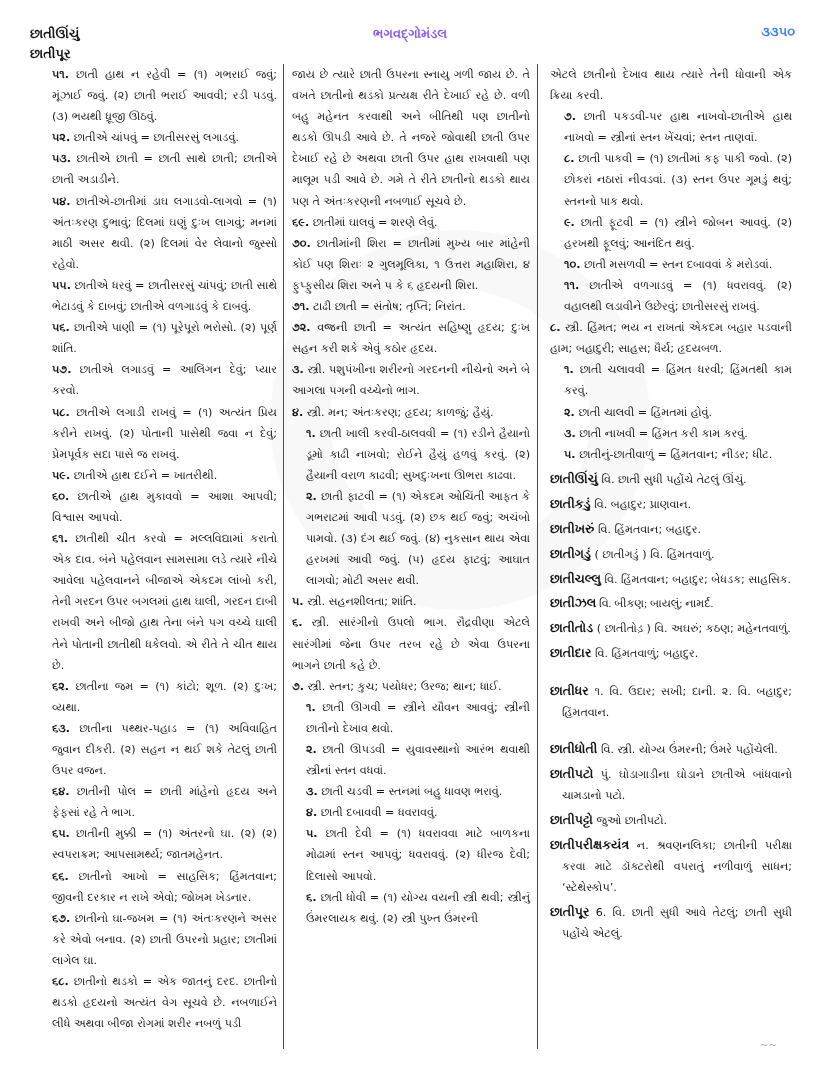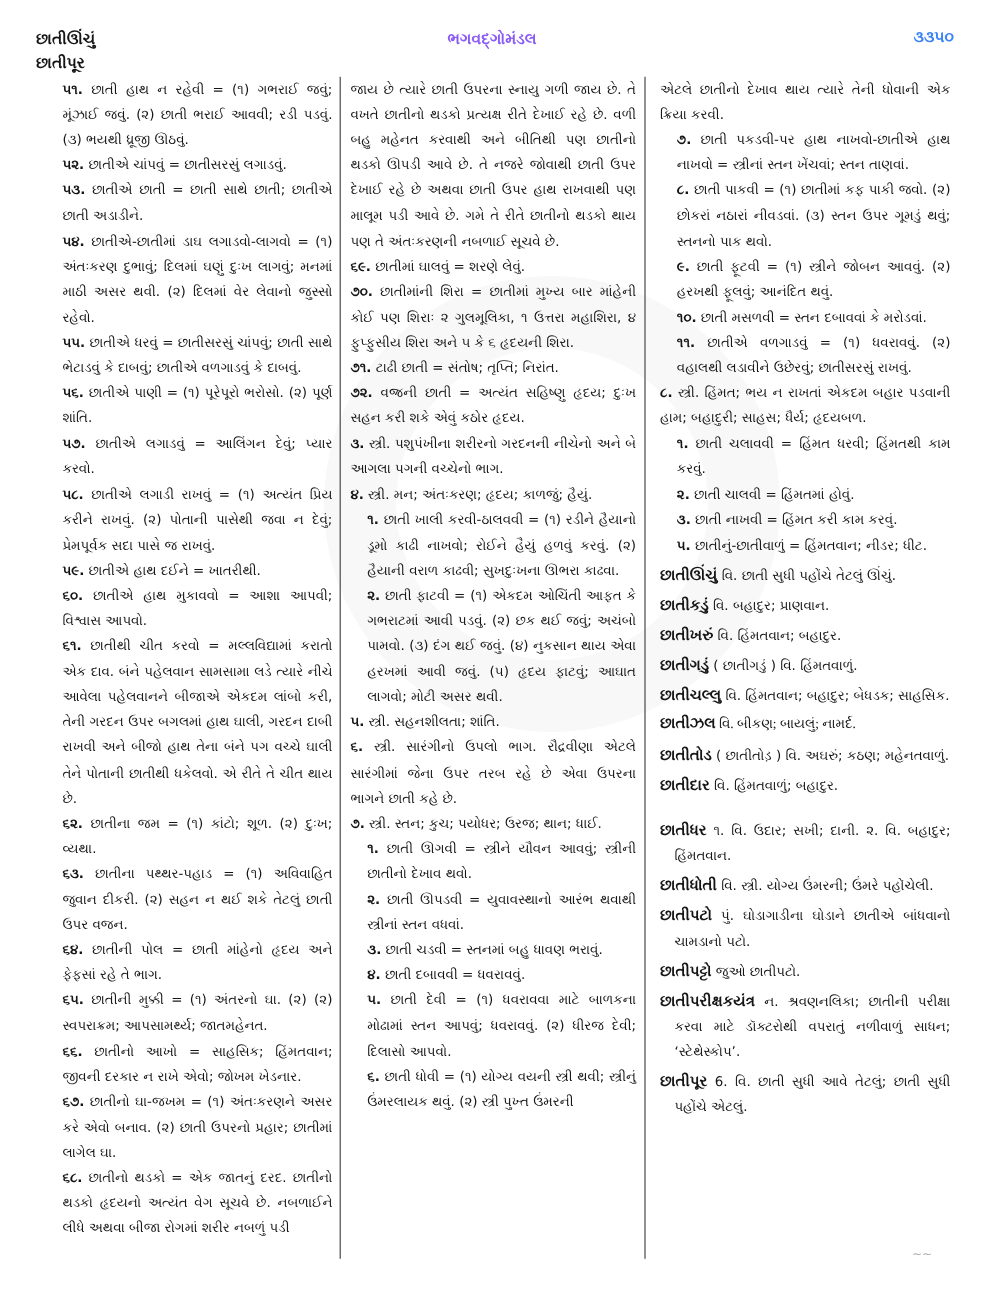--- a/index.html
+++ b/index.html
@@ -96,20 +96,20 @@
     <p class="entry indent"><span class="num">૫.</span> <span>છાતીનું-છાતીવાળું = હિંમતવાન; નીડર; ધીટ.</span></p>
     <p class="entry hang" style="margin-top: 3px;"><span class="hw">છાતીઊંચું</span> <span>વિ. છાતી સુધી પહોંચે તેટલું ઊંચું.</span></p>
     <p class="entry hang" style="margin-top: 3px;"><span class="hw">છાતીકડું</span> <span>વિ. બહાદુર; પ્રાણવાન.</span></p>
     <p class="entry hang" style="margin-top: 3px;"><span class="hw">છાતીખરું</span> <span>વિ. હિંમતવાન; બહાદુર.</span></p>
     <p class="entry hang" style="margin-top: 3px;"><span class="hw">છાતીગડું</span> <span>( છાતીગડું ) વિ. હિંમતવાળું.</span></p>
     <p class="entry hang" style="margin-top: 3px;"><span class="hw">છાતીચલ્લુ</span> <span>વિ. હિંમતવાન; બહાદુર; બેધડક; સાહસિક.</span></p>
     <p class="entry hang" style="margin-top: 3px; font-family: Liberation Serif, serif;"><span class="hw">છાતીઝલ</span> <span>વિ. બીકણ; બાયલું; નામર્દ.</span></p>
     <p class="entry hang" style="margin-top: 3px;"><span class="hw">છાતીતોડ</span> <span>( છાતીતોડ઼ ) વિ. અઘરું; કઠણ; મહેનતવાળું.</span></p>
     <p class="entry hang" style="margin-top: 3px;"><span class="hw">છાતીદાર</span> <span>વિ. હિંમતવાળું; બહાદુર.</span></p>
     <p class="entry hang" style="margin-top: 15px;"><span class="hw">છાતીધર</span> <span>૧. વિ. ઉદાર; સખી; દાની. ૨. વિ. બહાદુર; હિંમતવાન.</span></p>
-    <p class="entry hang" style="margin-top: 3px;"><span class="hw">છાતીધોતી</span> <span>વિ. સ્ત્રી. યોગ્ય ઉંમરની; ઉંમરે પહોંચેલી.</span></p>
+    <p class="entry hang" style="margin-top: 15px;"><span class="hw">છાતીધોતી</span> <span>વિ. સ્ત્રી. યોગ્ય ઉંમરની; ઉંમરે પહોંચેલી.</span></p>
     <p class="entry hang" style="margin-top: 3px;"><span class="hw">છાતીપટો</span> <span>પું. ઘોડાગાડીના ઘોડાને છાતીએ બાંધવાનો ચામડાનો પટો.</span></p>
     <p class="entry hang" style="margin-top: 3px;"><span class="hw">છાતીપટ્ટો</span> <span>જુઓ છાતીપટો.</span></p>
     <p class="entry hang" style="margin-top: 3px;"><span class="hw">છાતીપરીક્ષકયંત્ર</span> <span>ન. શ્રવણનલિકા; છાતીની પરીક્ષા કરવા માટે ડૉક્ટરોથી વપરાતું નળીવાળું સાધન; ‘સ્ટેથેસ્કોપ’.</span></p>
     <p class="entry hang" style="margin-top: 3px;"><span class="hw">છાતીપૂર</span> <span>6. વિ. છાતી સુધી આવે તેટલું; છાતી સુધી પહોંચે એટલું.</span></p>
   </div>
 
 <div class="footmark">~~</div>
 
 </body></html>

